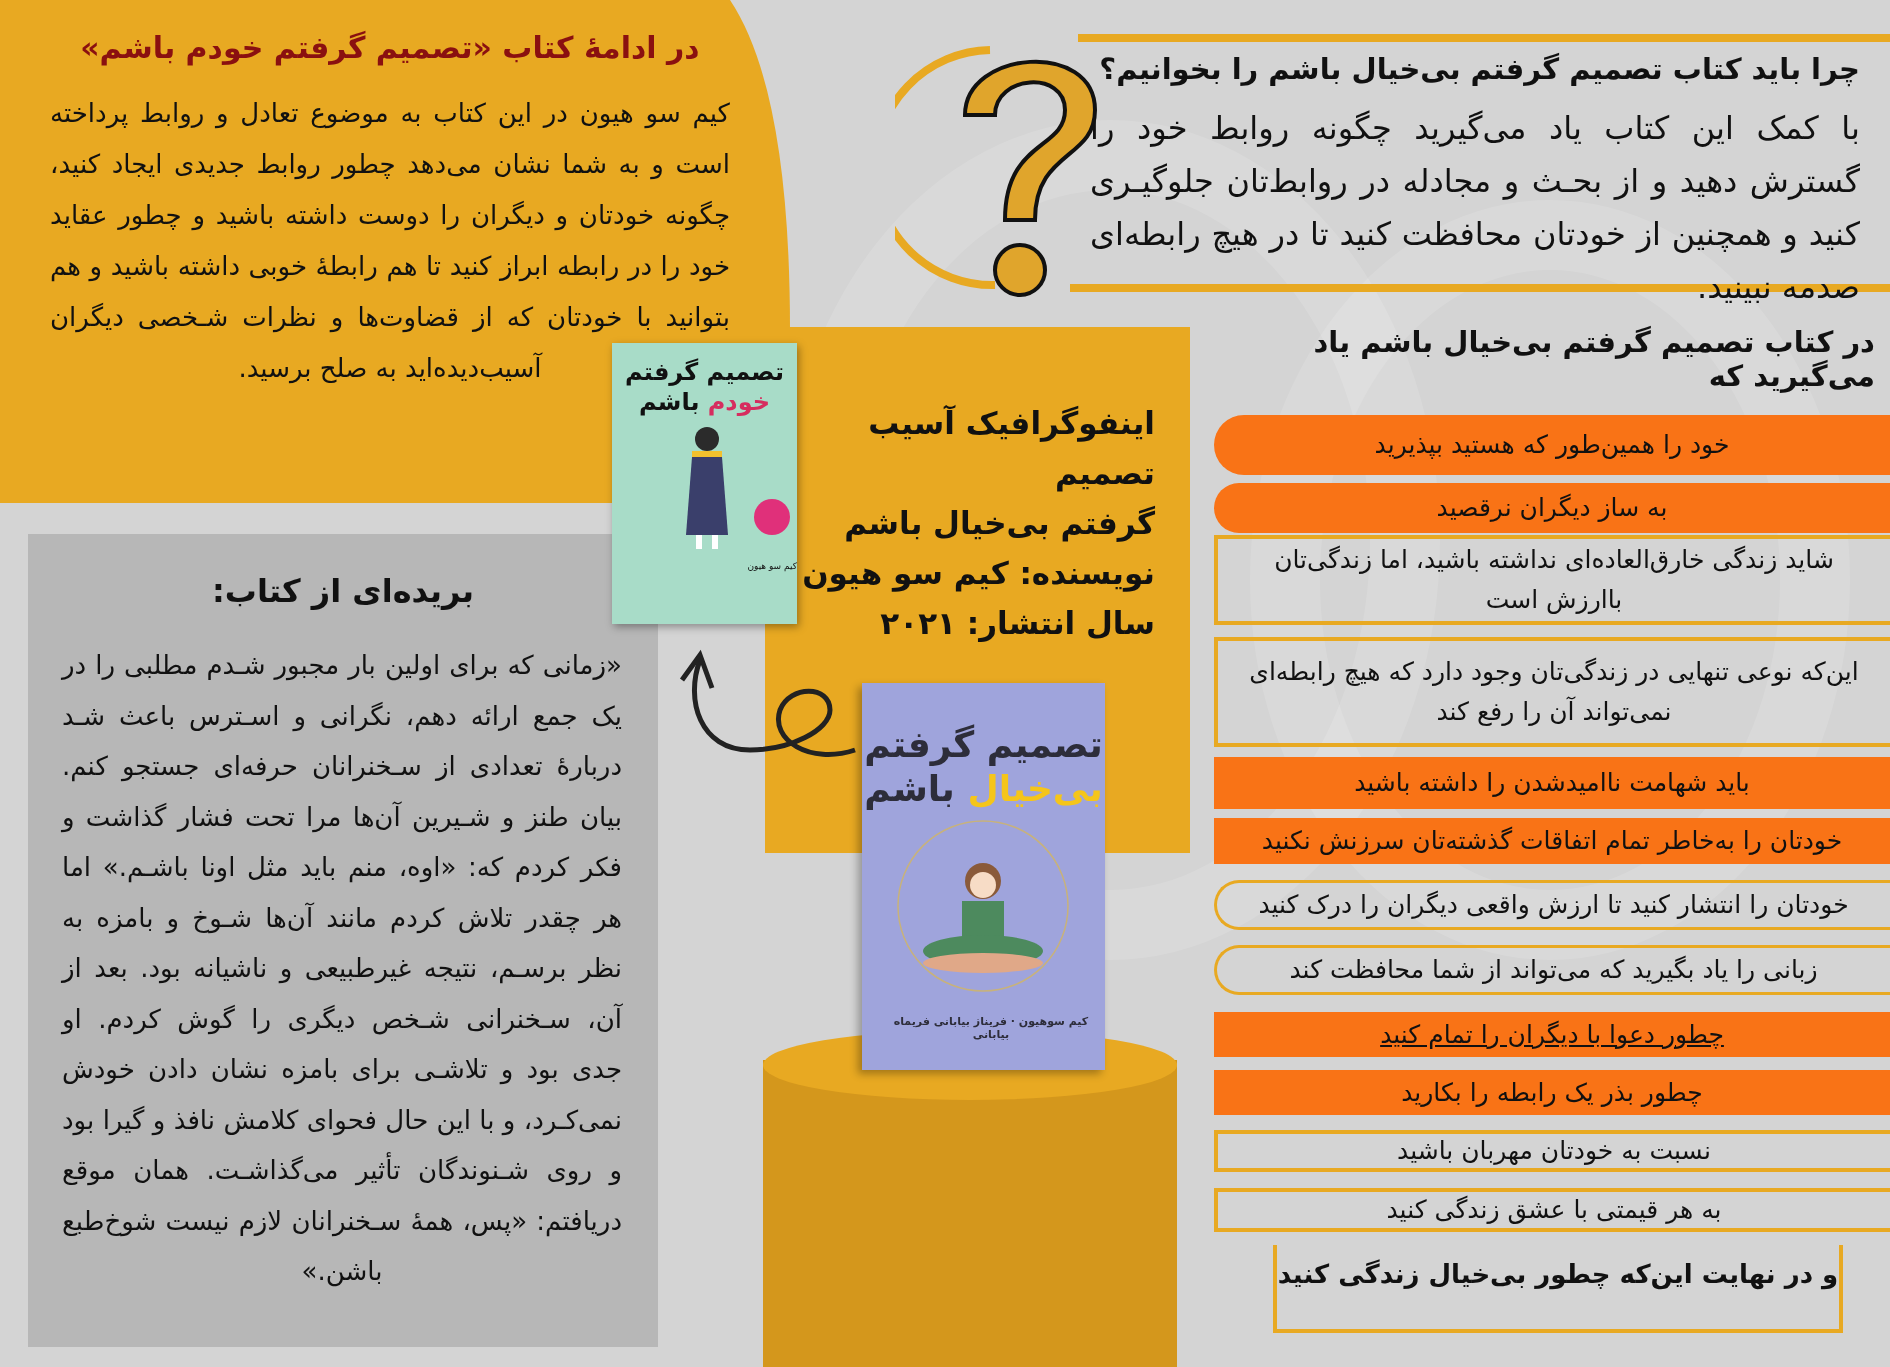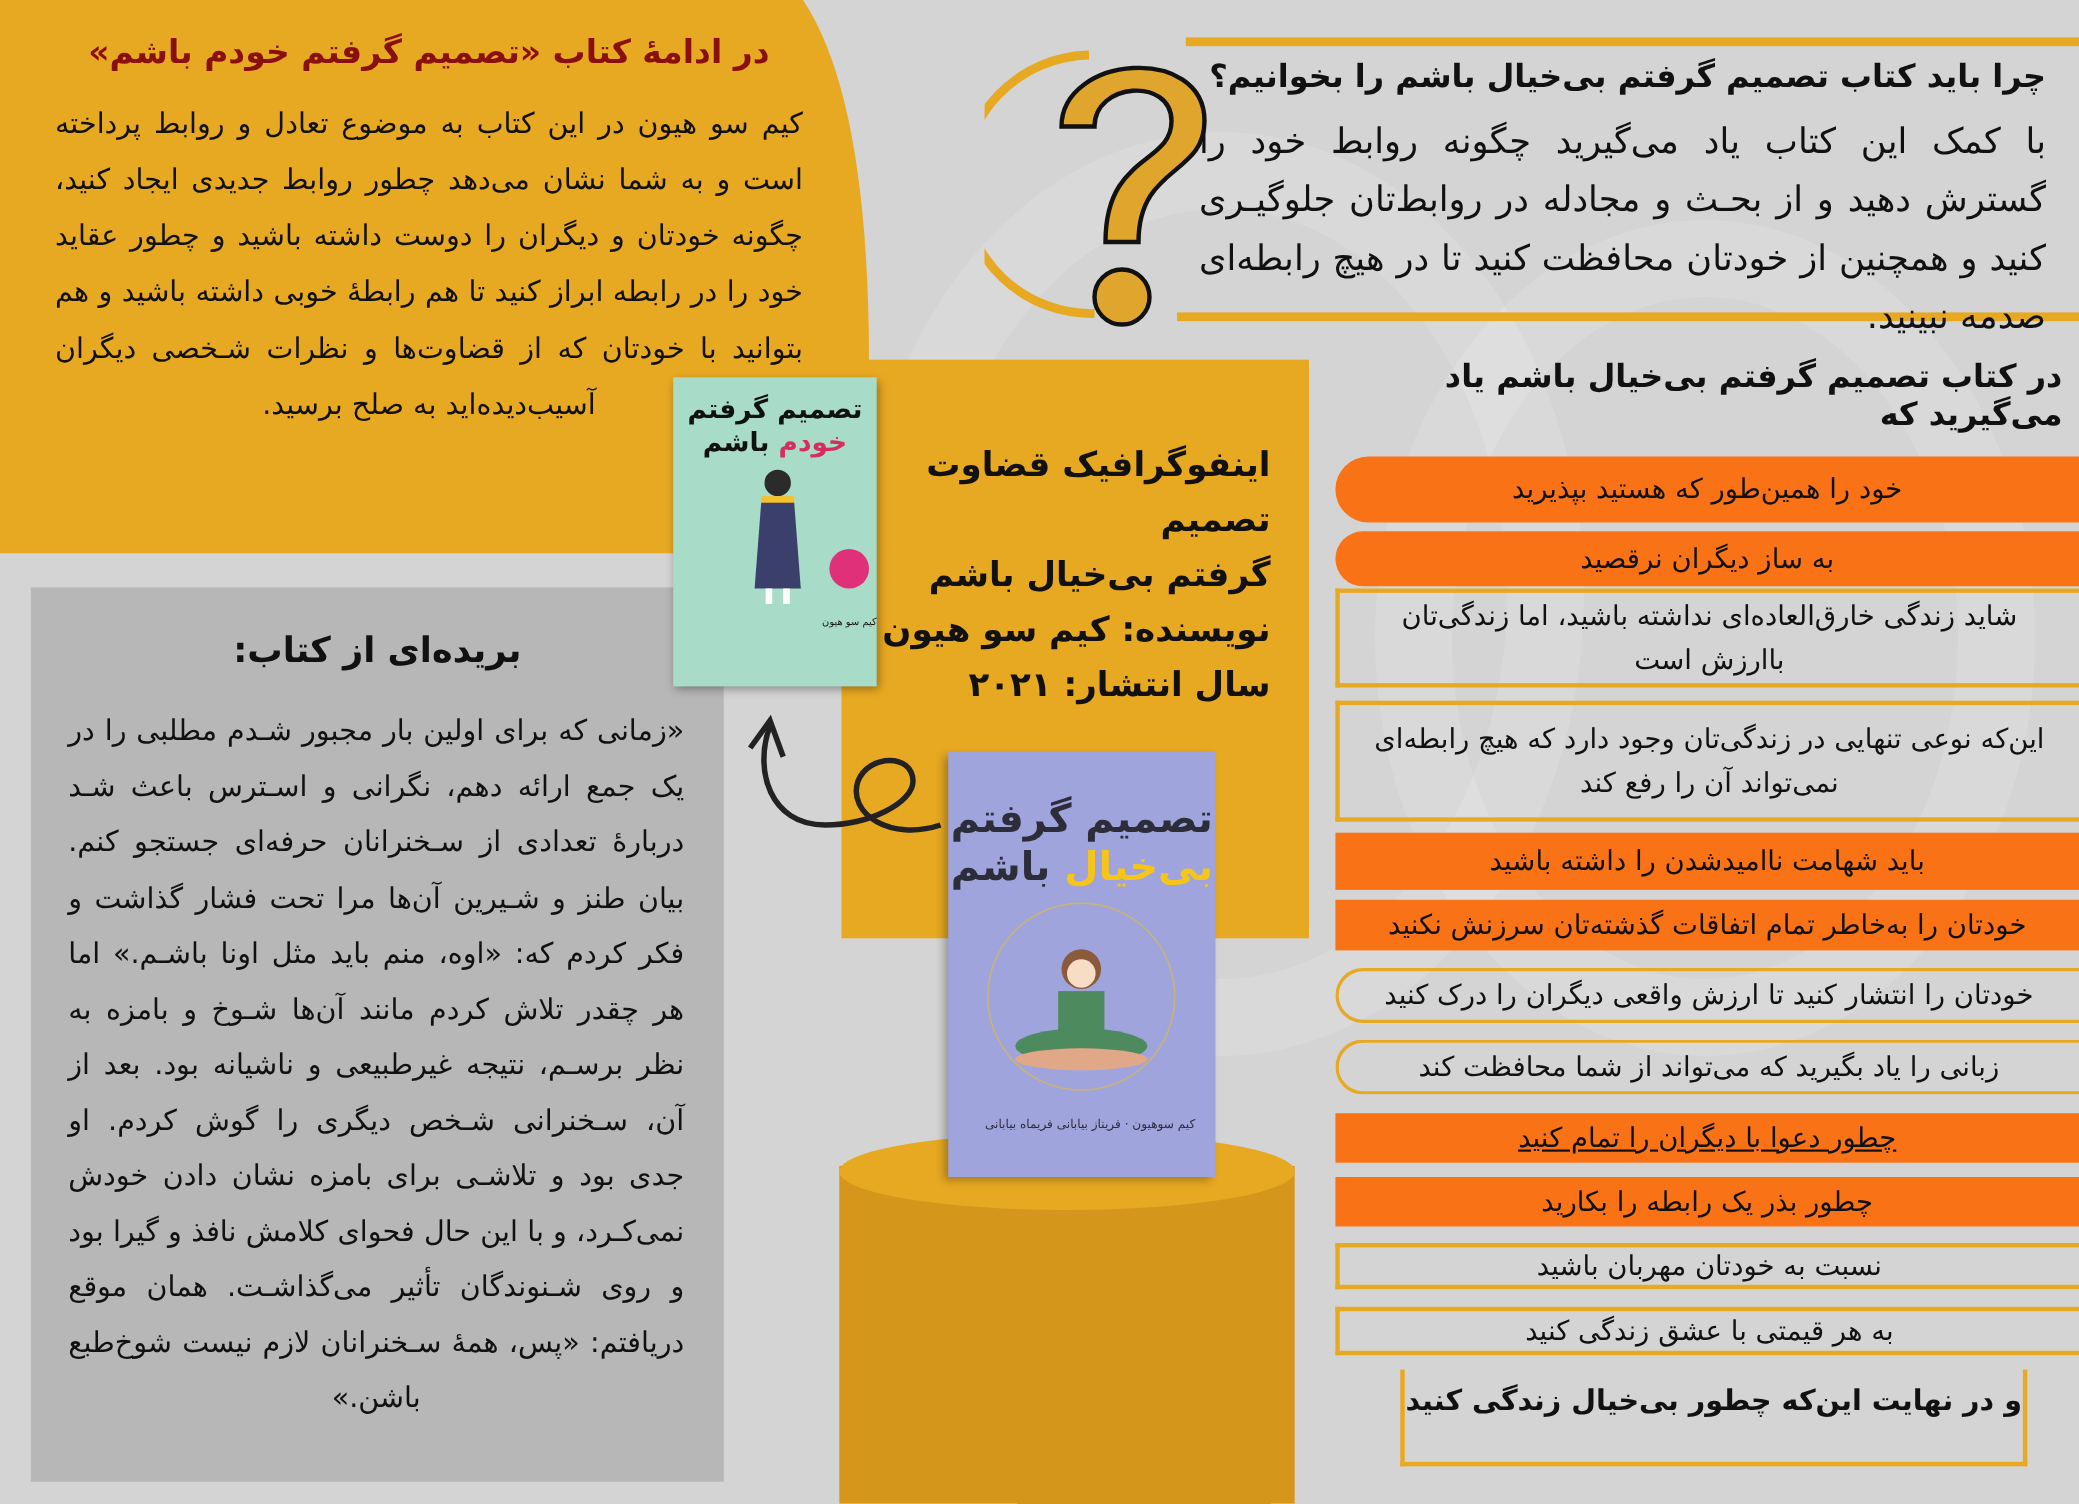--- a/index.html
+++ b/index.html
@@ -49,21 +49,21 @@
 
 <div id="tl-panel" class="abs"></div>
 <svg class="abs" style="left:600px;top:0" width="200" height="340">
   <path d="M130 0 Q190 90 190 330 L200 330 L200 0 Z" fill="#d4d4d4"></path>
 </svg>
 <div id="tl-title" class="abs rtl">در ادامهٔ کتاب «تصمیم گرفتم خودم باشم»</div>
 <div id="tl-body" class="abs rtl">کیم سو هیون در این کتاب به موضوع تعادل و روابط پرداخته است و به شما نشان می‌دهد چطور روابط جدیدی ایجاد کنید، چگونه خودتان و دیگران را دوست داشته باشید و چطور عقاید خود را در رابطه ابراز کنید تا هم رابطهٔ خوبی داشته باشید و هم بتوانید با خودتان که از قضاوت‌ها و نظرات شـخصی دیگران آسیب‌دیده‌اید به صلح برسید.</div>
 
 <div id="mid-block" class="abs"></div>
 <div id="mid-info" class="abs rtl">
-  <div>اینفوگرافیک قضاوت تصمیم</div>
+  <div>اینفوگرافیک آسیب تصمیم</div>
   <div>گرفتم بی‌خیال باشم</div>
   <div>نویسنده: کیم سو هیون</div>
   <div>سال انتشار: ۲۰۲۱</div>
 </div>
 
 <div id="excerpt" class="abs"></div>
 <div id="ex-title" class="abs rtl">بریده‌ای از کتاب:</div>
 <div id="ex-body" class="abs rtl">«زمانی که برای اولین بار مجبور شـدم مطلبی را در یک جمع ارائه دهم، نگرانی و اسـترس باعث شـد دربارهٔ تعدادی از سـخنرانان حرفه‌ای جستجو کنم. بیان طنز و شـیرین آن‌ها مرا تحت فشار گذاشت و فکر کردم که: «اوه، منم باید مثل اونا باشـم.» اما هر چقدر تلاش کردم مانند آن‌ها شـوخ و بامزه به نظر برسـم، نتیجه غیرطبیعی و ناشیانه بود. بعد از آن، سـخنرانی شـخص دیگری را گوش کردم. او جدی بود و تلاشـی برای بامزه نشان دادن خودش نمی‌کـرد، و با این حال فحوای کلامش نافذ و گیرا بود و روی شـنوندگان تأثیر می‌گذاشـت. همان موقع دریافتم: «پس، همهٔ سـخنرانان لازم نیست شوخ‌طبع باشن.»</div>
 
 <div id="cover-small" class="abs rtl">
@@ -96,21 +96,21 @@
     <div><span style="color:#f5c51a">بی‌خیال</span> <span>باشم</span></div>
   </div>
   <svg width="243" height="200">
     <circle cx="121" cy="95" r="85" fill="none" stroke="#c8b27a" stroke-width="1.5"></circle>
     <circle cx="121" cy="70" r="18" fill="#8a5a3a"></circle>
     <circle cx="121" cy="74" r="13" fill="#f7dcc6"></circle>
     <rect x="100" y="90" width="42" height="40" fill="#4d8a5e"></rect>
     <ellipse cx="121" cy="140" rx="60" ry="16" fill="#4d8a5e"></ellipse>
     <ellipse cx="121" cy="152" rx="60" ry="10" fill="#e0a888"></ellipse>
   </svg>
-  <div style="text-align:center;font-size:11px;font-weight:normal;color:#2d2d3a;padding-left:15px;">
+  <div style="text-align:center;font-size:11px;font-weight:bold;color:#2d2d3a;padding-left:15px;">
     <span>کیم سوهیون</span> · <span>فریناز بیابانی  فریماه بیابانی</span>
   </div>
 </div>
 
 <svg class="abs" style="left:895px;top:20px" width="220" height="290">
   <path d="M95 30 A115 115 0 0 0 100 265" stroke="#e8a922" stroke-width="8" fill="none"></path>
   <path d="M70 95 C70 30 200 20 200 90 C200 140 140 130 140 200 L110 200 C110 120 170 130 170 90 C170 50 100 55 100 95 Z" fill="#e0a52c" stroke="#111" stroke-width="4"></path>
   <circle cx="125" cy="250" r="25" fill="#e0a52c" stroke="#111" stroke-width="4"></circle>
 </svg>
 <div class="abs hline" style="left:1078px;top:34px;width:812px;"></div>

